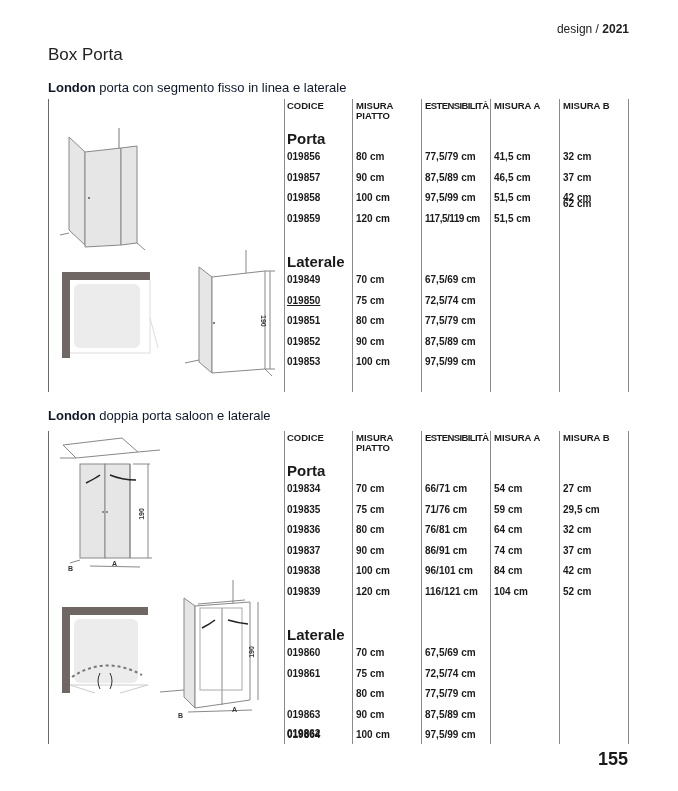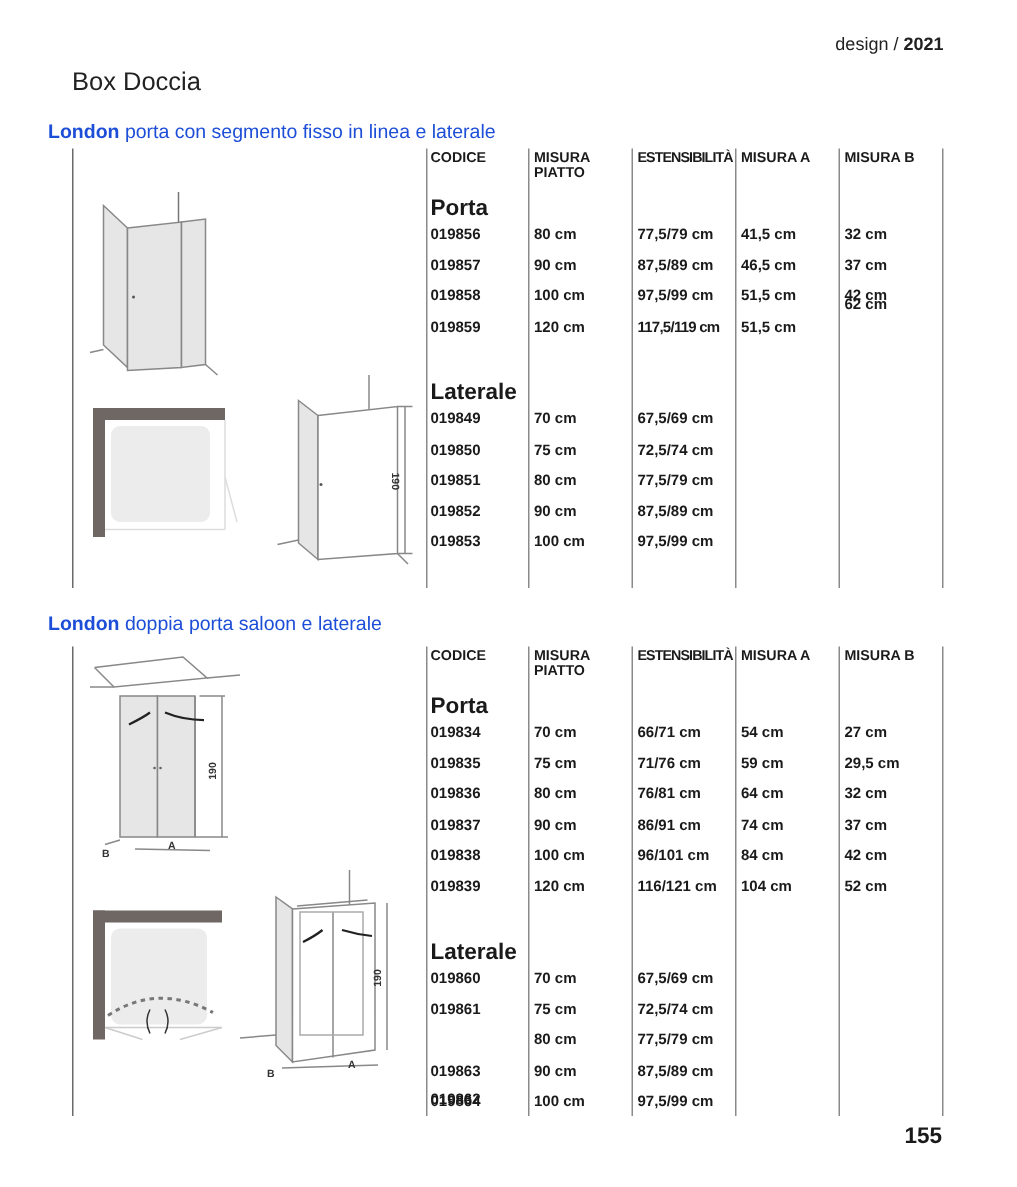--- a/index.html
+++ b/index.html
@@ -8,47 +8,47 @@
       font-family: "Liberation Sans", sans-serif; color: #1a1a1a;
     }
     .header-right {
       position: absolute; right: 49px; top: 22px; font-size: 12px; color: #222;
     }
     .header-right b { font-weight: bold; }
     .page-title {
       position: absolute; left: 48px; top: 45px; font-size: 17px; font-weight: normal; color: #222;
     }
     .section-title {
-      position: absolute; left: 32px; font-size: 13px; color: #1d4ed8;
+      position: absolute; left: 48px; font-size: 13px; color: #0f172a;
     }
     .section-title b { font-weight: bold; }
     .left-rule {
       position: absolute; left: 48px; width: 1px; background: #6a6a6a;
     }
     .vline {
       position: absolute; width: 1px; background: #8a8a8a;
     }
     .cell {
       position: absolute; font-size: 10px; font-weight: bold; color: #1a1a1a; white-space: nowrap;
     }
     .hdr { font-size: 9.5px; line-height: 10px; font-weight: bold; }
     .hdr-est { letter-spacing: -0.6px; }
     .group-label { font-size: 15px; font-weight: bold; }
     .page-number {
-      position: absolute; right: 50px; top: 749px; font-size: 15px; font-weight: bold;
+      position: absolute; right: 50px; top: 749px; font-size: 18px; font-weight: bold;
     }
     svg.illus { position: absolute; overflow: visible; }
   </style>
 </head>
 <body>
 
 <div class="header-right">
   <span>design</span><span> / </span><b>2021</b>
 </div>
-<div class="page-title">Box Doccia</div>
+<div class="page-title">Box Porta</div>
 
 <div class="section-title" style="top:80px">
   <b>London</b><span> porta con segmento fisso in linea e laterale</span>
 </div>
 <div class="left-rule" style="top:99px;height:293px"></div>
 
 <div id="table1">
     <div class="vline" style="left: 284px; top: 99px; height: 293px;"></div>
     <div class="vline" style="left: 352px; top: 99px; height: 293px;"></div>
     <div class="vline" style="left: 421px; top: 99px; height: 293px;"></div>
@@ -92,21 +92,21 @@
     </div>
     <div class="cell group-label" style="left: 287px; top: 253px;">Laterale</div>
     <div>
       <div class="cell" style="left: 287px; top: 274px;">019849</div>
       <div class="cell" style="left: 356px; top: 274px;">70 cm</div>
       <div class="cell" style="left: 425px; top: 274px;">67,5/69 cm</div>
       <div class="cell" style="left: 494px; top: 274px;"></div>
       <div class="cell" style="left: 563px; top: 274px;"></div>
     </div>
     <div>
-      <div class="cell" style="left: 287px; top: 294.5px;">019850</div>
+      <div class="cell" style="left: 287px; top: 294.5px; text-decoration: underline;">019850</div>
       <div class="cell" style="left: 356px; top: 294.5px;">75 cm</div>
       <div class="cell" style="left: 425px; top: 294.5px;">72,5/74 cm</div>
       <div class="cell" style="left: 494px; top: 294.5px;"></div>
       <div class="cell" style="left: 563px; top: 294.5px;"></div>
     </div>
     <div>
       <div class="cell" style="left: 287px; top: 315px;">019851</div>
       <div class="cell" style="left: 356px; top: 315px;">80 cm</div>
       <div class="cell" style="left: 425px; top: 315px;">77,5/79 cm</div>
       <div class="cell" style="left: 494px; top: 315px;"></div>

